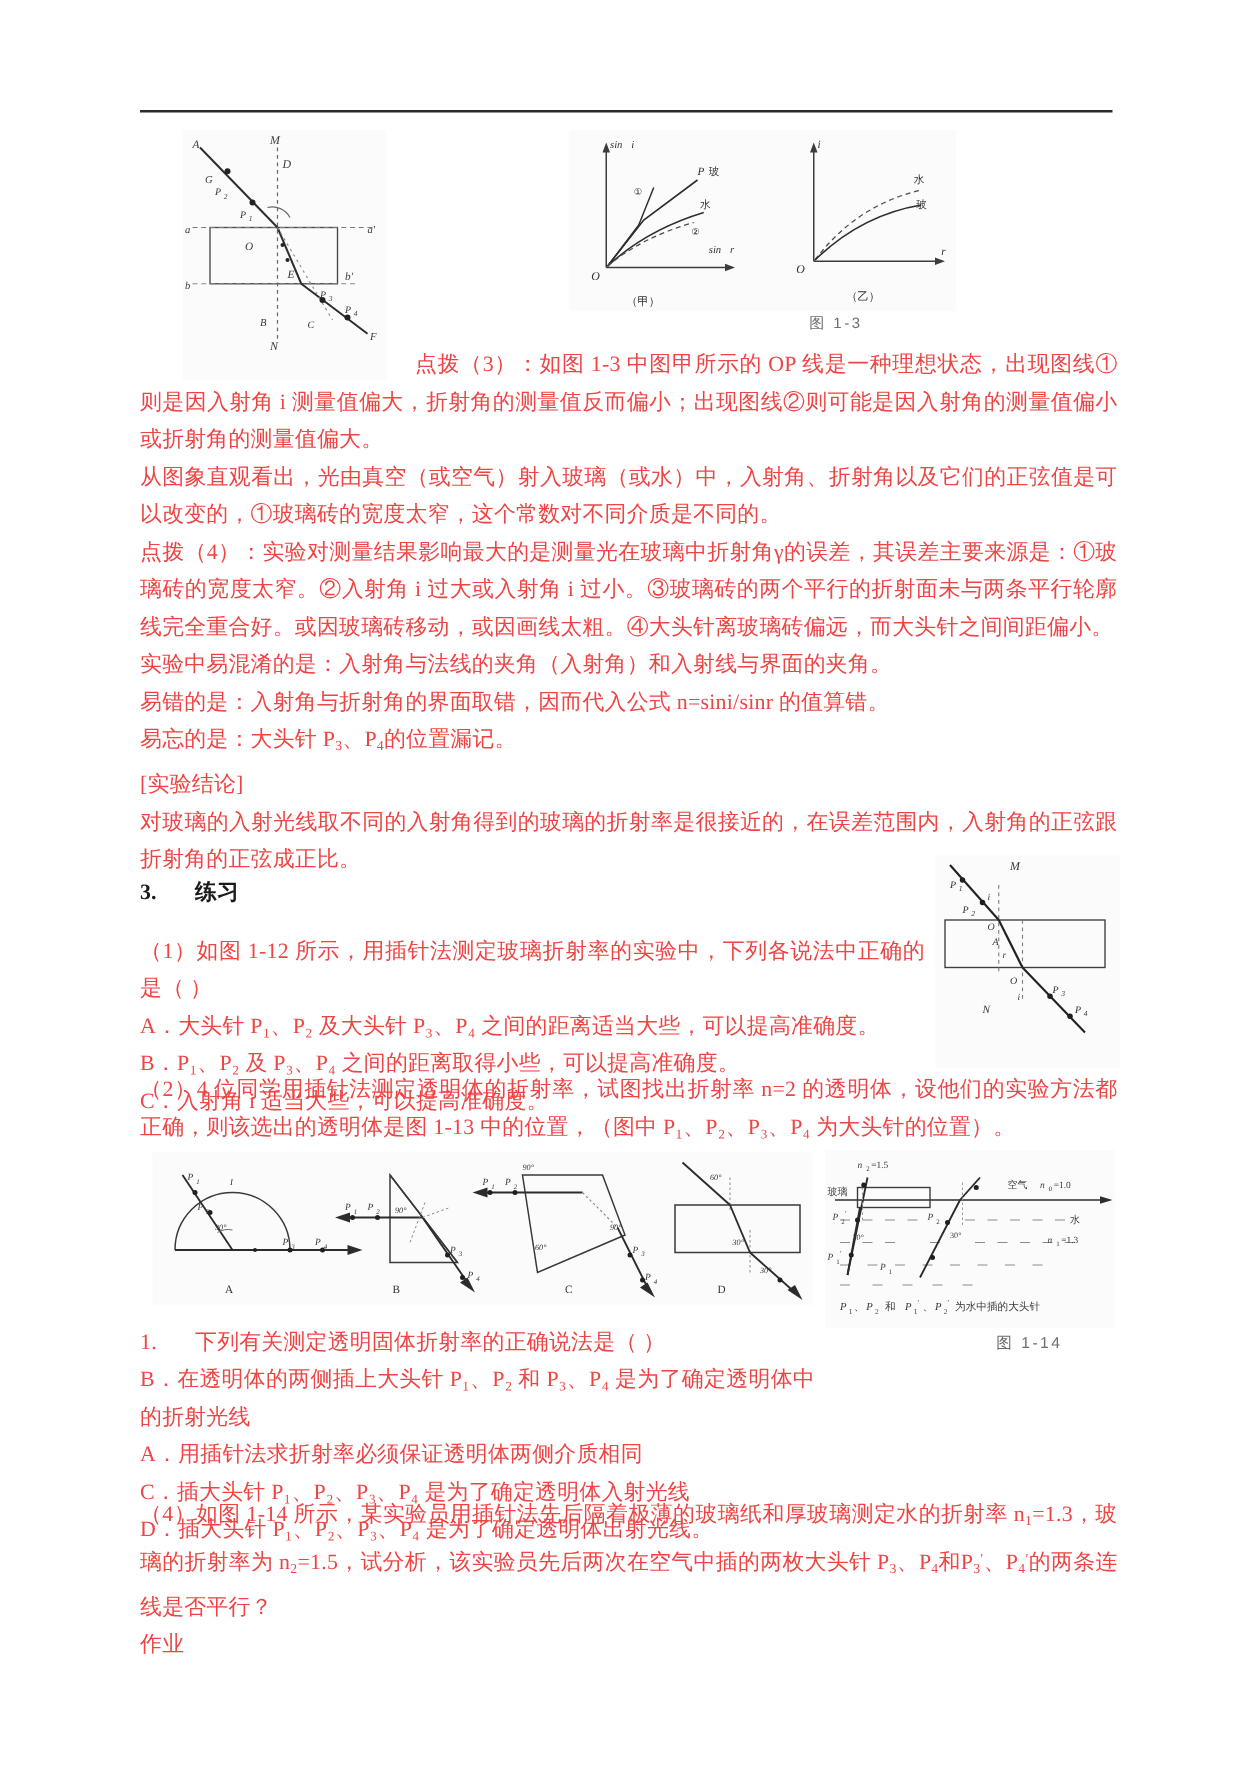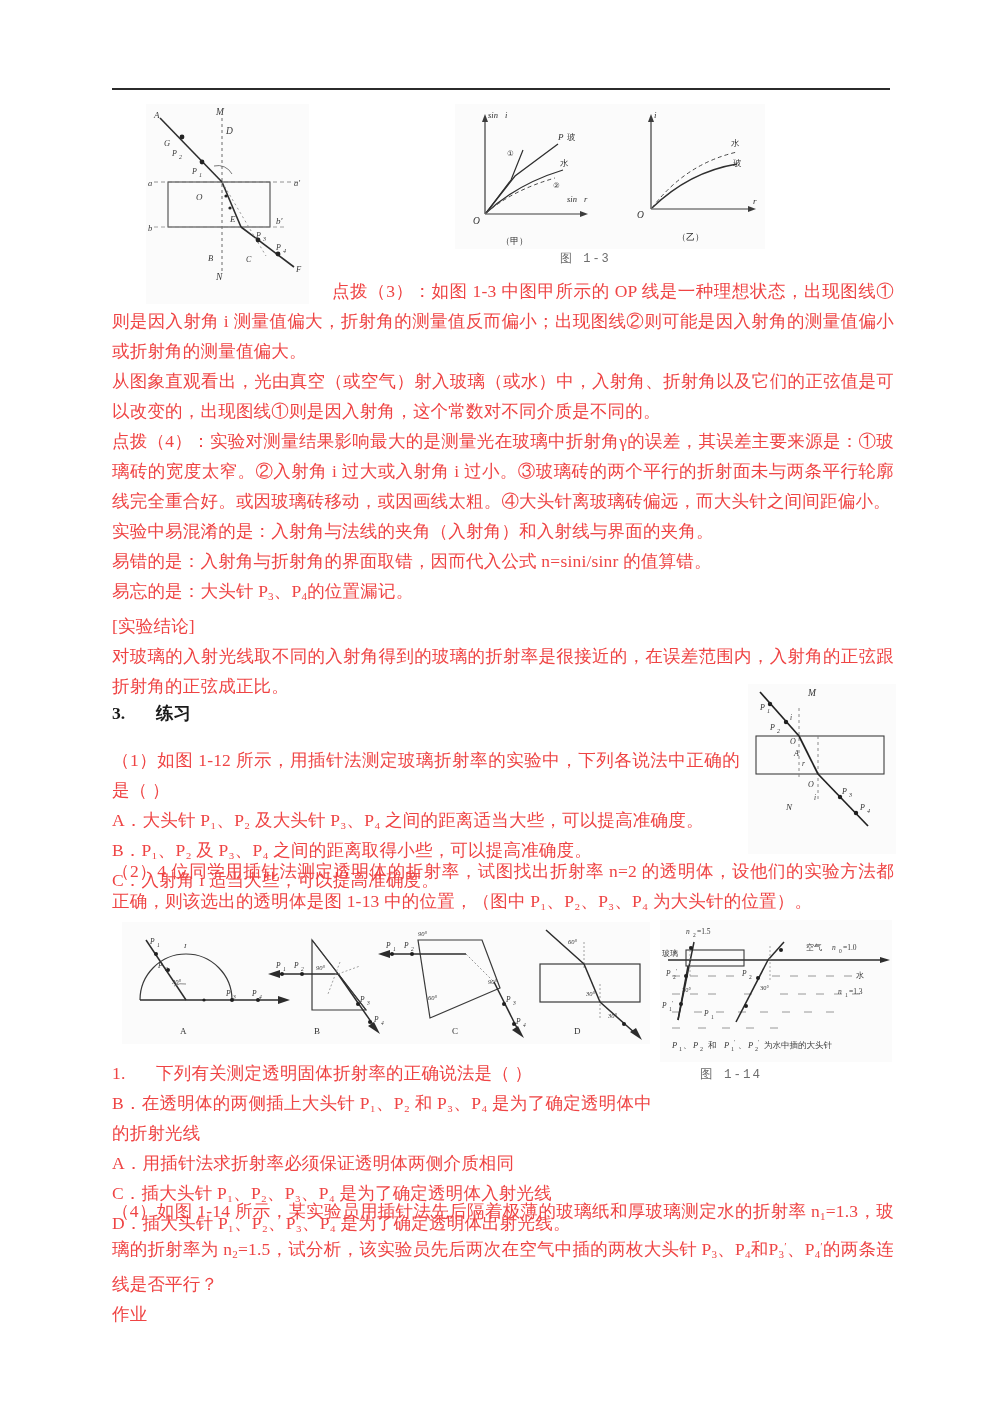--- a/index.html
+++ b/index.html
@@ -32,24 +32,24 @@
   .sec-head .num { display:inline-block; width:44px; }
 
   
   .scanbox {
     position:absolute;
     background:#fbfbfb;
     overflow:hidden;
   }
   .scan-svg { display:block; }
   .figcap {
-    text-align:left;
+    text-align:right;
     font-size:12px;
     color:#9a9a9a;
-    font-family:Liberation Mono, monospace;
+    font-family:Liberation Sans, sans-serif;
     letter-spacing:2px;
   }
   .figcap.dark { color:#6d6d6d; }
 </style>
 </head>
 <body>
 
 <div class="page">
 
   <div class="header-rule"></div>
@@ -419,21 +419,21 @@
     </svg>
   </div>
   <div class="figcap dark" style="position:absolute; left:700px; top:1066px; width:150px; font-size:12.5px;">图 1-14</div>
 
   <div style="position:absolute; left:112px; top:276px; width:782px;">
 
     <p class="para" style="text-indent:220px;">
       <span>点拨（3）：</span><span>如图 1-3 中图甲所示的 OP 线是一种理想状态，出现图线①则是因入射角 i 测量值偏大，折射角的测量值反而偏小；出现图线②则可能是因入射角的测量值偏小或折射角的测量值偏大。</span>
     </p>
 
-    <p class="para">从图象直观看出，光由真空（或空气）射入玻璃（或水）中，入射角、折射角以及它们的正弦值是可以改变的，出现图线①则是因入射角，这个常数对不同介质是不同的。</p>
+    <p class="para">从图象直观看出，光由真空（或空气）射入玻璃（或水）中，入射角、折射角以及它们的正弦值是可以改变的，①玻璃砖的宽度太窄，这个常数对不同介质是不同的。</p>
 
     <p class="para">点拨（4）：实验对测量结果影响最大的是测量光在玻璃中折射角γ的误差，其误差主要来源是：①玻璃砖的宽度太窄。②入射角 i 过大或入射角 i 过小。③玻璃砖的两个平行的折射面未与两条平行轮廓线完全重合好。或因玻璃砖移动，或因画线太粗。④大头针离玻璃砖偏远，而大头针之间间距偏小。</p>
 
     <p class="para">实验中易混淆的是：入射角与法线的夹角（入射角）和入射线与界面的夹角。</p>
 
     <p class="para">易错的是：入射角与折射角的界面取错，因而代入公式 n=sini/sinr 的值算错。</p>
 
     <p class="para"><span>易忘的是：大头针 P</span><sub>3</sub><span>、P</span><sub>4</sub><span>的位置漏记。</span></p>
 
     <p class="para">[实验结论]</p>

